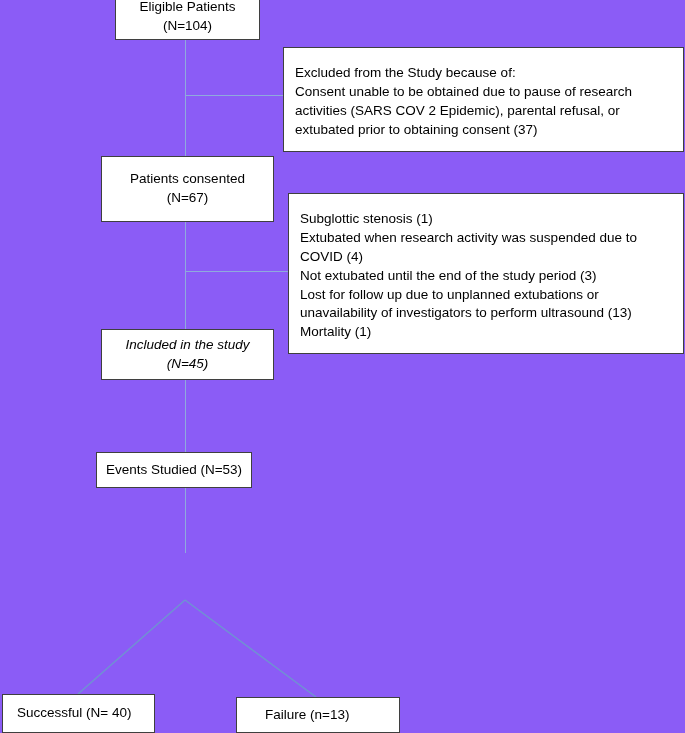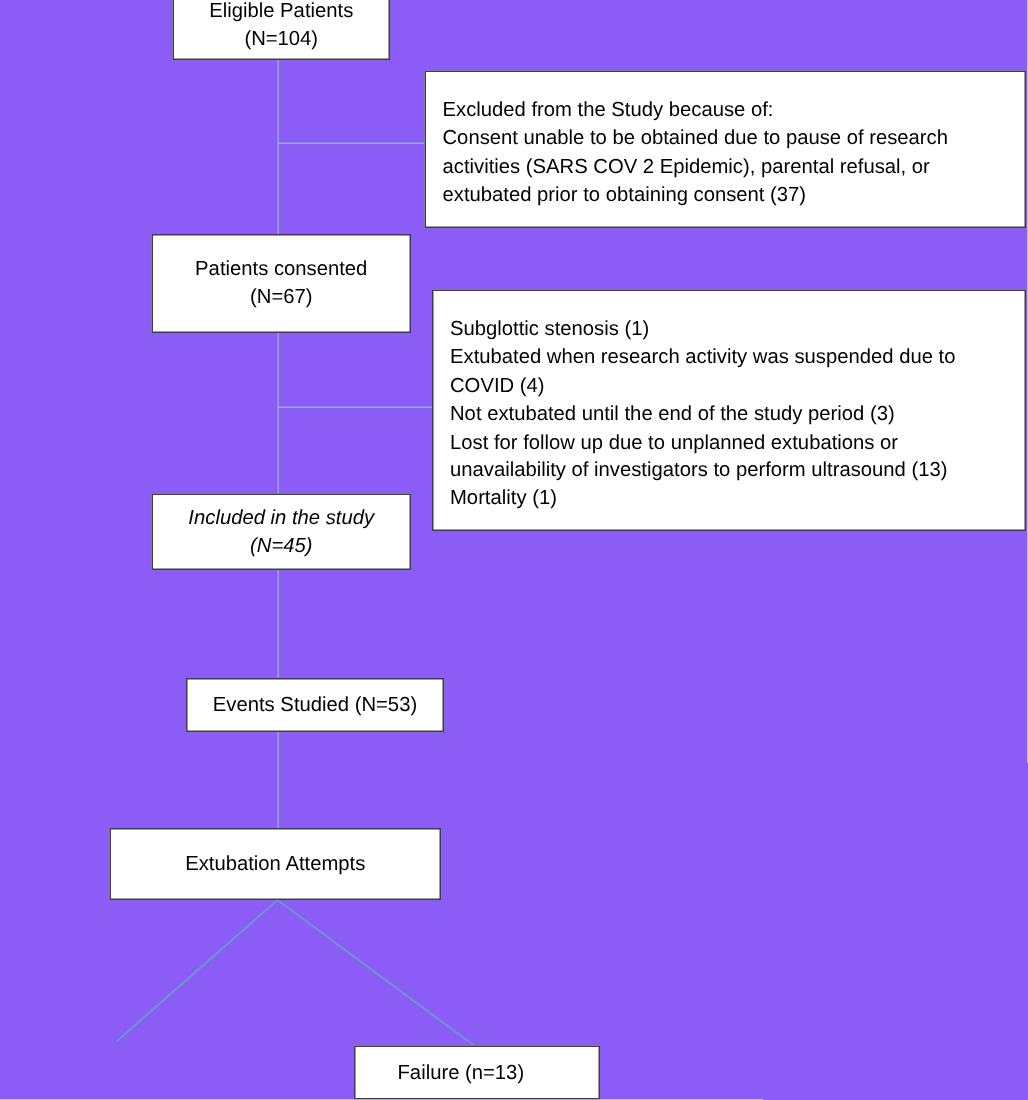--- a/index.html
+++ b/index.html
@@ -108,20 +108,20 @@
 
   <div class="node listbox" style="left:288px; top:193px; width:396px; height:161px;">Subglottic stenosis (1)
 Extubated when research activity was suspended due to COVID (4)
 Not extubated until the end of the study period (3)
 Lost for follow up due to unplanned extubations or unavailability of investigators to perform ultrasound (13)
 Mortality (1)</div>
 
   <div class="node centered" style="left:101px; top:329px; width:173px; height:51px;font-style:italic;">Included in the study
 (N=45)</div>
 
-  <div class="node centered" style="left:96px; top:452px; width:172px; height:36px;margin-left:28px;">Events Studied (N=53)</div>
+  <div class="node centered" style="left:96px; top:452px; width:156px; height:36px;">Events Studied (N=53)</div>
 
-  <div class="node centered" style="left:73px; top:552px; width:221px; height:48px;">Extubation Attempts</div>
 
+  <div class="node leftpad" style="left:2px; top:694px; width:153px; height:39px;">Successful (N= 40)</div>
 
   <div class="node leftpad" style="left:236px; top:697px; width:164px; height:36px;padding-left:28px;">Failure (n=13)</div>
 
 </div>
 
 </body></html>

